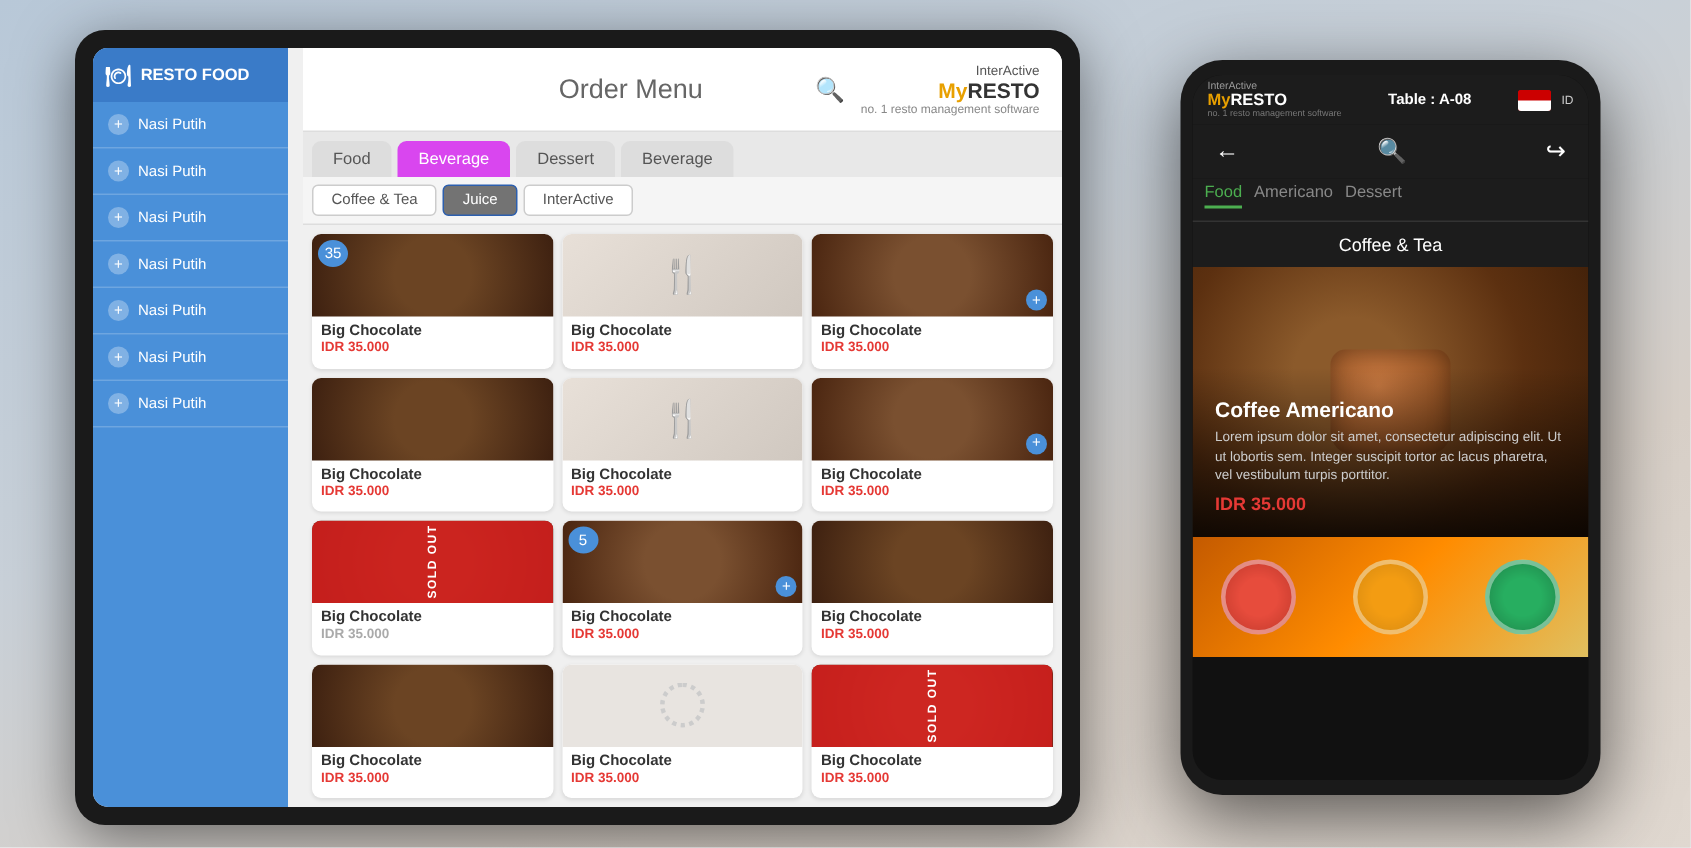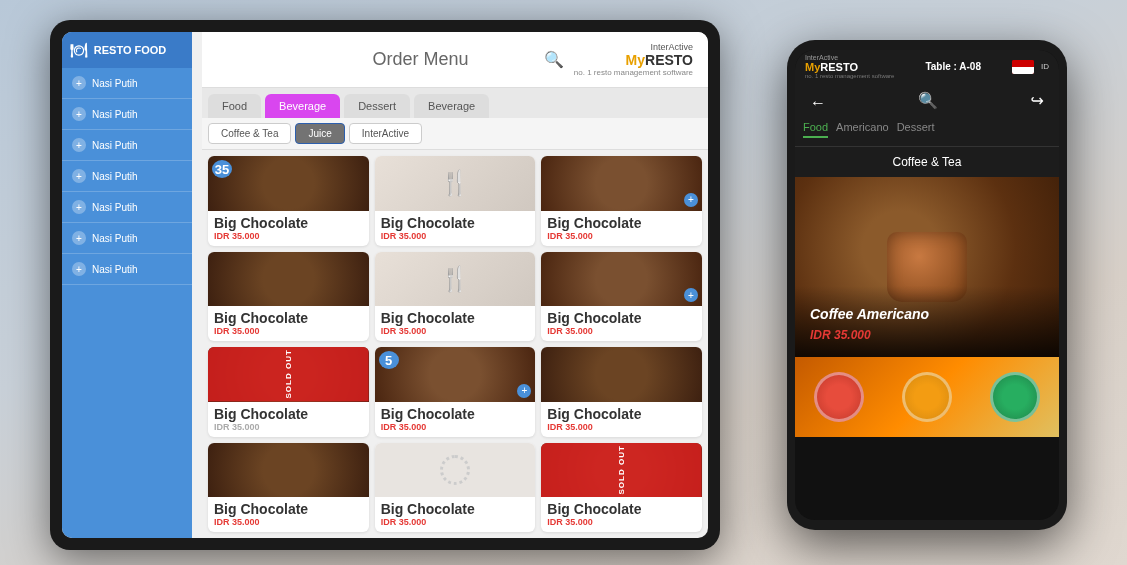--- a/index.html
+++ b/index.html
@@ -189,43 +189,43 @@
       justify-content: center;
     }
     .cutlery-icon {
       font-size: 24px;
       color: #aaa;
     }
     .menu-item-info {
       padding: 4px 6px 5px;
     }
     .menu-item-name {
-      font-size: 14px;
+      font-size: 10px;
       font-weight: bold;
       color: #333;
     }
     .menu-item-price {
       font-size: 9px;
       color: #e53935;
       font-weight: bold;
     }
     .badge-count {
       position: absolute;
       top: 4px;
       left: 4px;
       background: #4a90d9;
       color: white;
       border-radius: 50%;
       width: 20px;
       height: 18px;
-      font-size: 13px;
+      font-size: 10px;
       display: flex;
       align-items: center;
       justify-content: center;
-      font-weight: bold;
+      font-weight: normal;
     }
     .badge-count-5 {
       background: #4a90d9;
     }
     .sold-out-overlay {
       position: absolute;
       top: 0; left: 0; right: 0; bottom: 0;
       background: rgba(220, 30, 30, 0.85);
       display: flex;
       align-items: center;
@@ -354,21 +354,20 @@
       background: #1c1c1c;
       padding: 8px;
       text-align: center;
       color: white;
       font-size: 12px;
     }
     .phone-menu-card {
       flex: 1;
       overflow: hidden;
       position: relative;
-      font-style: italic;
     }
     .phone-menu-card-img {
       width: 100%;
       height: 180px;
       background: radial-gradient(circle at 40% 40%, #8b5a2b 20%, #5c3010 60%, #3d1e08 100%);
       position: relative;
     }
     .phone-menu-card-overlay {
       position: absolute;
       bottom: 0;
@@ -658,20 +657,21 @@
     </div>
 
     <div class="phone-subcategory">Coffee &amp; Tea</div>
 
     <div class="phone-menu-card">
       <div class="phone-menu-card-img">
 
         <div style="position:absolute;top:50%;left:50%;transform:translate(-50%,-50%);width:80px;height:70px;background:radial-gradient(circle at 40% 35%,#c87941,#7a4015);border-radius:10px 10px 15px 15px;box-shadow:inset 0 0 15px rgba(0,0,0,0.3)"></div>
         <div class="phone-menu-card-overlay">
           <div class="phone-menu-name">Coffee Americano</div>
+          <div class="phone-menu-desc">Lorem ipsum dolor sit amet, consectetur adipiscing elit. Ut ut lobortis sem. Integer suscipit tortor ac lacus pharetra, vel vestibulum turpis porttitor.</div>
           <div class="phone-menu-price">IDR 35.000</div>
         </div>
       </div>
 
       <div class="phone-bottom-img">
         <div class="food-circle food-circle-1"></div>
         <div class="food-circle food-circle-2"></div>
         <div class="food-circle food-circle-3"></div>
       </div>
     </div>

